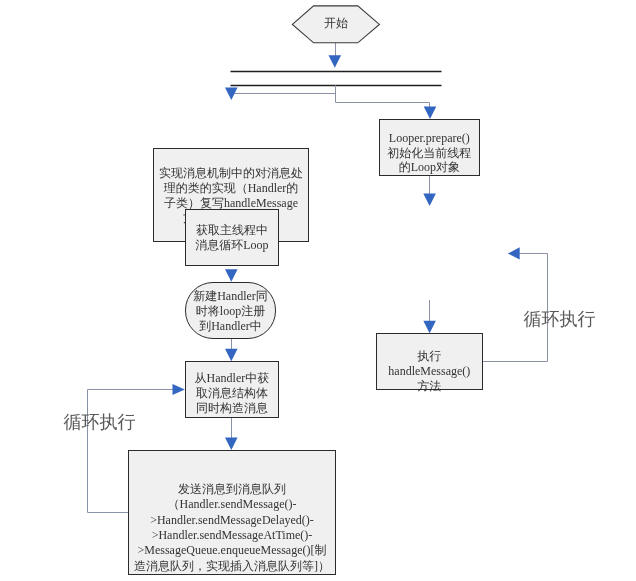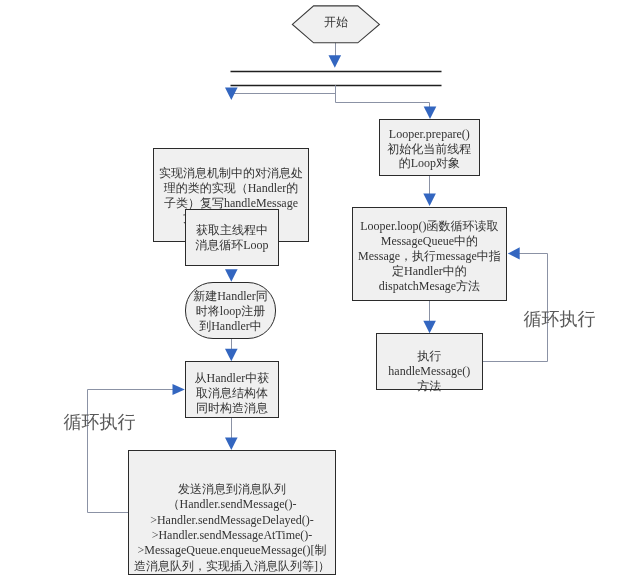--- a/index.html
+++ b/index.html
@@ -39,21 +39,21 @@
     line-height: 15px;
     white-space: pre-line;
     padding-top: 3px;
     transform: translateZ(0);
   }
   .n-impl     { left: 153.2px; top: 100px;   width: 155.6px; height: 93.8px; margin-top: 48px; }
   .n-getloop  { left: 185px;   top: 209px; width: 93.8px;  height: 56.8px; padding-top: 0.5px; }
   .n-newhdl   { left: 185px;   top: 282px;   width: 91px;  height: 56.8px; border-radius: 28px; }
   .n-getmsg   { left: 185px;   top: 361.2px; width: 93.8px;  height: 56.8px; padding-top: 8px; }
   .n-sendmsg  { left: 128px;   top: 450px;   width: 208px;   height: 124.8px; line-height: 15.3px; padding-top: 2px; align-items: flex-end; }
-  .n-prepare  { left: 379px;   top: 119px;   width: 100.6px; height: 56.5px; line-height: 14.4px; padding-top: 3px; }
+  .n-prepare  { left: 379px;   top: 119px;   width: 100.6px; height: 56.5px; line-height: 14.4px; padding-top: 3px; align-items: flex-end; }
   .n-loop     { left: 351.5px; top: 207px;   width: 155.8px; height: 93.8px; padding-top: 4.8px; }
   .n-handle   { left: 376px;   top: 332.8px; width: 106.6px; height: 57.4px; padding-top: 20px; }
 
   
   .hexshape {
     position: absolute;
     left: 289px;
     top: 2px;
   }
   .hexnode {
@@ -64,21 +64,20 @@
     height: 36px;
     box-sizing: border-box;
     display: flex;
     align-items: center;
     justify-content: center;
     text-align: right;
     color: #333333;
     font-size: 12px;
     line-height: 15.3px;
     transform: translateZ(0);
-    font-family: Liberation Mono, monospace;
   }
 
   
   .edge-label {
     position: absolute;
     color: #595959;
     font-size: 18px;
     line-height: 13px;
     white-space: nowrap;
     transform: translateZ(0);
@@ -177,27 +176,20 @@
 &gt;MessageQueue.enqueueMessage()[制
 造消息队列，实现插入消息队列等]）</span>
   </div>
 
   <div class="node n-prepare">
     <span>Looper.prepare()
 初始化当前线程
 的Loop对象</span>
   </div>
 
-  <div class="node n-loop">
-    <span>Looper.loop()函数循环读取
-MessageQueue中的
-Message，执行message中指
-定Handler中的
-dispatchMesage方法</span>
-  </div>
 
   <div class="node n-handle">
     <span>执行
 handleMessage()
 方法</span>
   </div>
 
   <div class="edge-label lbl-left">循环执行</div>
   <div class="edge-label lbl-right">循环执行</div>
 

